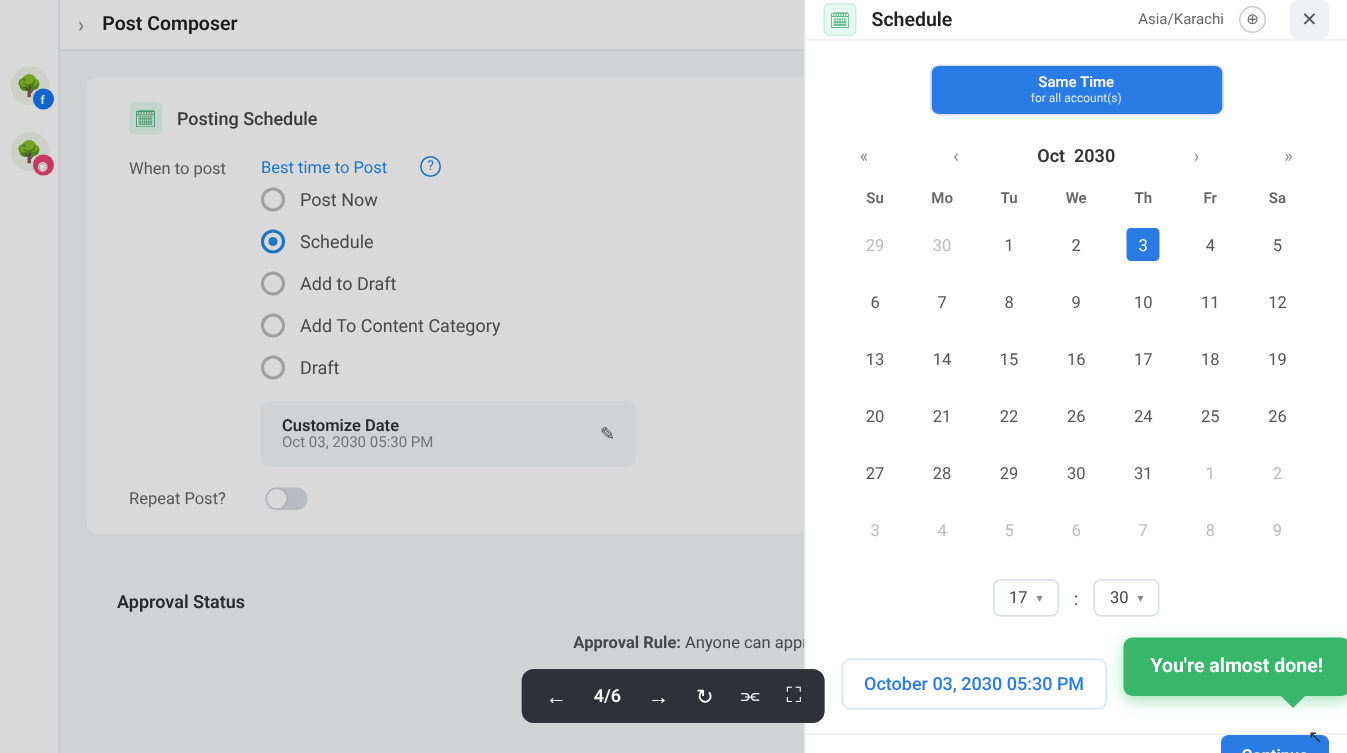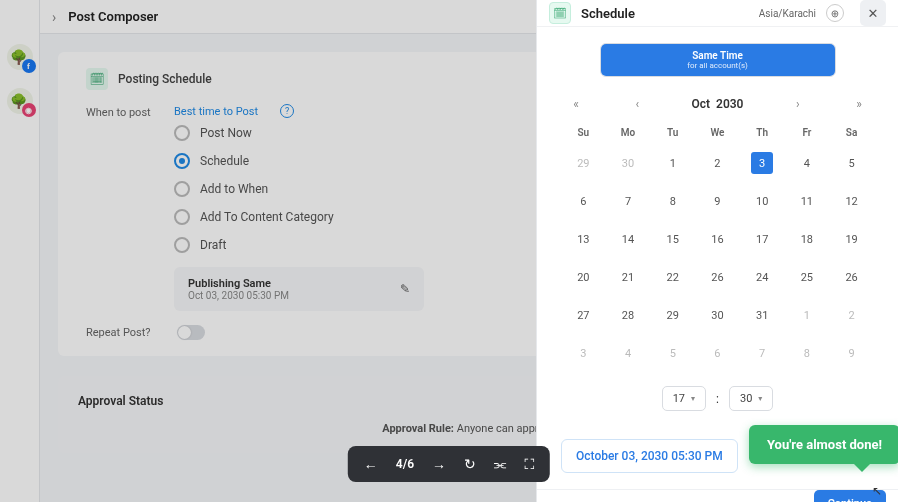--- a/index.html
+++ b/index.html
@@ -65,21 +65,21 @@
     .side-head { height:42px; display:flex; align-items:center; padding:0 12px; gap:10px; border-bottom:1px solid #f0f1f3;}
     .side-head .sicon2{width:22px;height:22px;border-radius:4px;background:#e6f9f0;border:1px solid #c5eedd;display:flex;align-items:center;justify-content:center;color:#2fa36b;font-size:11px;}
     .side-head .st{font-weight:600;font-size:13px;color:#222;}
     .side-head .sp{flex:1;}
     .side-head .tz{font-size:10px;color:#666;}
     .side-head .globe{width:18px;height:18px;border:1px solid #ccc;border-radius:50%;display:flex;align-items:center;justify-content:center;font-size:10px;color:#666;}
     .side-head .close{width:26px;height:26px;border-radius:5px;background:#eef0f3;display:flex;align-items:center;justify-content:center;color:#555;font-size:13px;margin-left:6px;cursor:pointer;}
 
     .side-body { flex:1; padding: 16px 24px; position:relative;}
 
-    .seg { width: 236px; margin: 0 auto 20px; border:1px solid #d9dce1; border-radius: 6px; display:flex; overflow:hidden;}
+    .seg { width: 196px; margin: 0 auto 20px; border:1px solid #d9dce1; border-radius: 6px; display:flex; overflow:hidden;}
     .seg .si{flex:1; text-align:center; padding:6px 0;}
     .seg .si.active{background:#2a7be4;color:#fff;}
     .seg .si .l1{font-size:10px;font-weight:600; white-space:nowrap;}
     .seg .si .l2{font-size:8px;opacity:.85; white-space:nowrap;}
     .seg .si:not(.active) .l1{color:#444;}
     .seg .si:not(.active) .l2{color:#888;}
 
     .cal-nav { display:flex; align-items:center; justify-content:space-between; margin-bottom:10px; padding: 0 8px;}
     .cal-nav .arr{color:#888;font-size:12px;cursor:pointer; width:14px; text-align:center;}
     .cal-nav .mid{font-weight:600;font-size:12px;color:#333;}
@@ -148,34 +148,34 @@
               <div class="radio">
                 <span class="rdot"></span>
                 <span>Post Now</span>
               </div>
               <div class="radio">
                 <span class="rdot sel"></span>
                 <span>Schedule</span>
               </div>
               <div class="radio">
                 <span class="rdot"></span>
-                <span>Add to When</span>
+                <span>Add to Draft</span>
               </div>
               <div class="radio">
                 <span class="rdot"></span>
                 <span>Add To Content Category</span>
               </div>
               <div class="radio">
                 <span class="rdot"></span>
                 <span>Draft</span>
               </div>
             </div>
           <div class="pubdate">
             <div>
-              <div class="t">Publishing Same</div>
+              <div class="t">Customize Date</div>
               <div class="d">Oct 03, 2030 05:30 PM</div>
             </div>
             <span class="edit">✎</span>
           </div>
         </div>
       </div>
 
       <div class="repeat-row">
         <span class="rlbl">Repeat Post?</span>
         <span class="toggle"></span>

